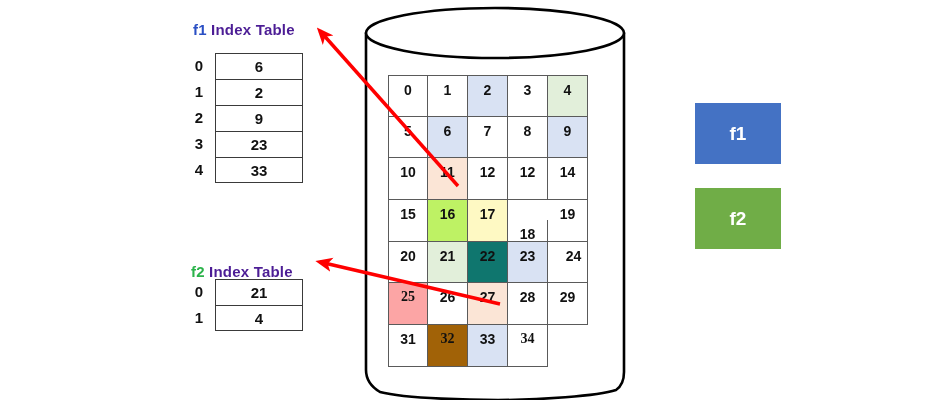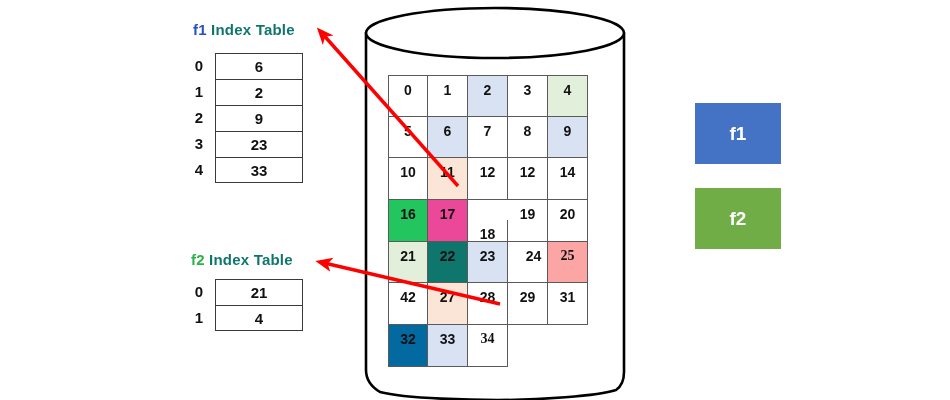--- a/index.html
+++ b/index.html
@@ -23,24 +23,24 @@
 
   
   .table-title {
     position: absolute;
     font-size: 15px;
     font-weight: bold;
     white-space: nowrap;
     letter-spacing: .2px;
   }
   .title-f1 { left: 193px; top: 21px; }
-  .title-f2 { left: 191px; top: 251px; }
+  .title-f2 { left: 191px; top: 263px; }
   .title-key-f1 { color: #2a4fc4; }
   .title-key-f2 { color: #2bb34a; }
-  .title-rest  { color: #0f766e; }
+  .title-rest  { color: #4c1d95; }
 
   
   .idx-table {
     position: absolute;
   }
   .idx-row {
     position: relative;
     height: 26px;
   }
   .idx-label {
@@ -202,36 +202,37 @@
       <div class="gcell" style="background: rgb(255, 255, 255);">5</div>
       <div class="gcell" style="background: rgb(217, 226, 243);">6</div>
       <div class="gcell" style="background: rgb(255, 255, 255);">7</div>
       <div class="gcell" style="background: rgb(255, 255, 255);">8</div>
       <div class="gcell" style="background: rgb(217, 226, 243);">9</div>
       <div class="gcell" style="background: rgb(255, 255, 255);">10</div>
       <div class="gcell" style="background: rgb(251, 229, 214);">11</div>
       <div class="gcell" style="background: rgb(255, 255, 255);">12</div>
       <div class="gcell" style="background: rgb(255, 255, 255);">12</div>
       <div class="gcell" style="background: rgb(255, 255, 255);">14</div>
-      <div class="gcell" style="background: #22c55e;">16</div>
-      <div class="gcell" style="background: #ec4899;">17</div>
+      <div class="gcell" style="background: rgb(255, 255, 255);">15</div>
+      <div class="gcell" style="background: #bef264;">16</div>
+      <div class="gcell" style="background: #fef9c3;">17</div>
       <div class="gcell" style="background: rgb(255, 255, 255); margin-top: 20px;">18</div>
       <div class="gcell" style="background: rgb(255, 255, 255);">19</div>
       <div class="gcell" style="background: rgb(255, 255, 255);">20</div>
       <div class="gcell" style="background: rgb(226, 239, 218);">21</div>
       <div class="gcell" style="background: #0f766e;">22</div>
       <div class="gcell" style="background: rgb(217, 226, 243);">23</div>
       <div class="gcell" style="background: rgb(255, 255, 255); padding-left: 12px;">24</div>
       <div class="gcell" style="background: #fca5a5; font-family: Liberation Serif, serif;">25</div>
-      <div class="gcell" style="background: rgb(255, 255, 255);">42</div>
+      <div class="gcell" style="background: rgb(255, 255, 255);">26</div>
       <div class="gcell" style="background: rgb(251, 229, 214);">27</div>
       <div class="gcell" style="background: rgb(255, 255, 255);">28</div>
       <div class="gcell" style="background: rgb(255, 255, 255);">29</div>
       <div class="gcell" style="background: rgb(255, 255, 255);">31</div>
-      <div class="gcell" style="background: #0369a1;">32</div>
+      <div class="gcell" style="background: #a16207; font-family: Liberation Serif, serif;">32</div>
       <div class="gcell" style="background: rgb(217, 226, 243);">33</div>
       <div class="gcell" style="background: rgb(255, 255, 255); font-family: Liberation Serif, serif;">34</div>
     </div>
 
   <svg class="arrows" width="950" height="400" viewBox="0 0 950 400" xmlns="http://www.w3.org/2000/svg">
     <defs>
       <marker id="arrowhead" markerWidth="5" markerHeight="5" refX="3.6" refY="2.5" orient="auto" markerUnits="strokeWidth">
         <path d="M0,0.4 L5,2.5 L0,4.6 L1.3,2.5 Z" fill="#FF0000"></path>
       </marker>
     </defs>

